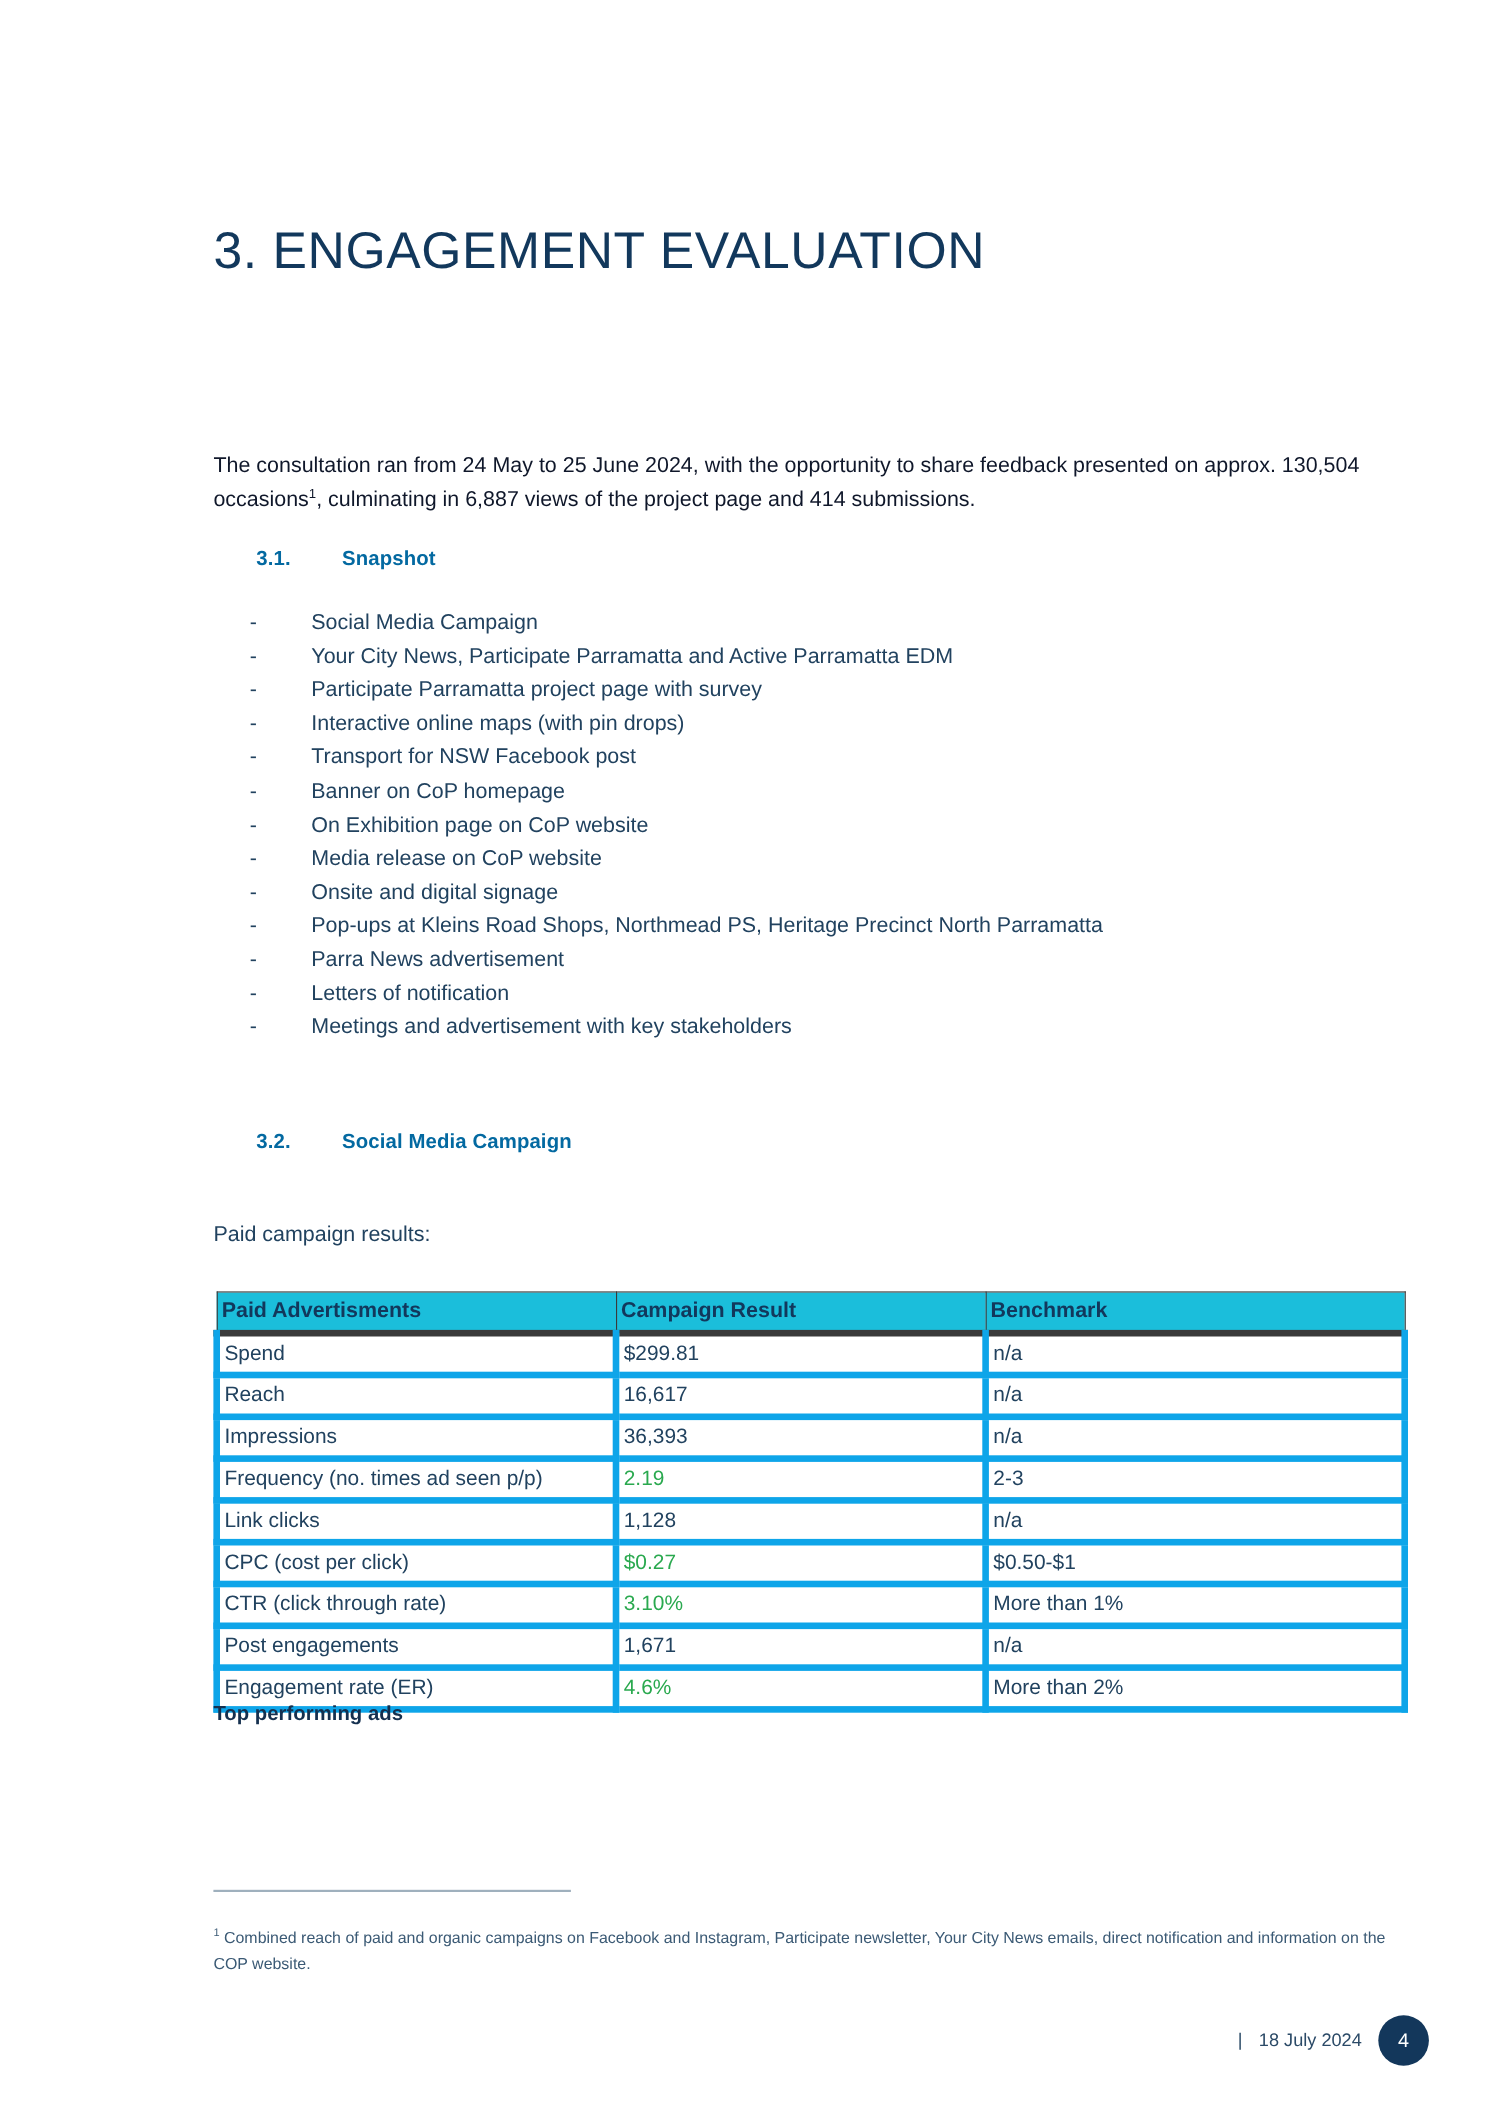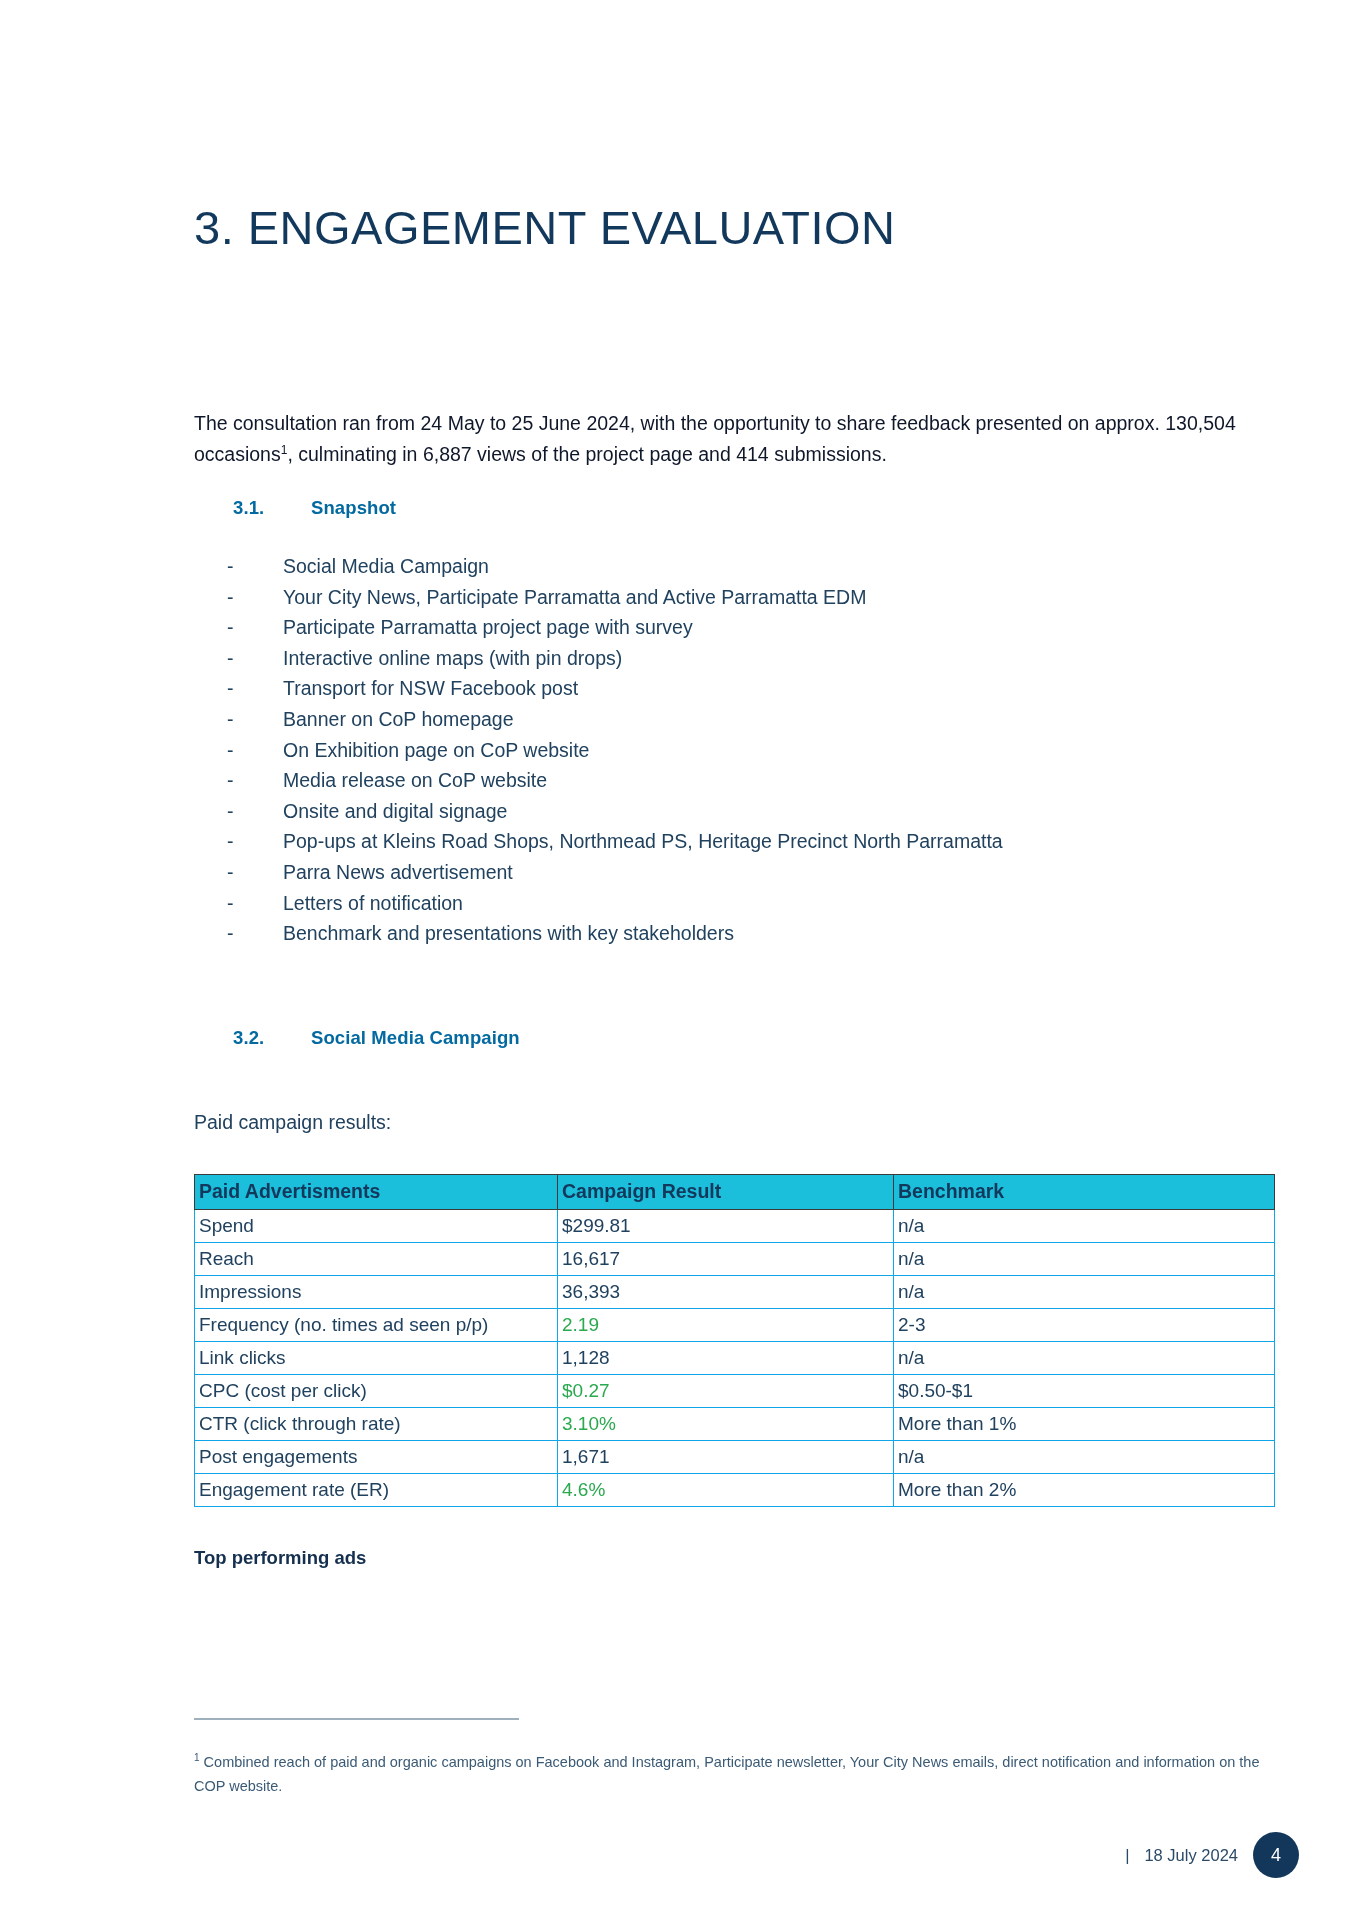--- a/index.html
+++ b/index.html
@@ -124,21 +124,21 @@
     font-weight: bold;
     text-align: left;
     padding: 4px 4px 5px 4px;
     border: 1px solid #3a3a3a;
     font-size: 19.5px;
     line-height: 25px;
     white-space: nowrap;
   }
   .results-table td {
     padding: 3px 4px 4px 4px;
-    border: 1px solid #0ea5e9;
+    border: 6px solid #0ea5e9;
     line-height: 25px;
     white-space: nowrap;
     vertical-align: top;
   }
   .results-table tbody tr:first-child td { border-top-color: #3a3a3a; }
   .results-table td.val-green { color: #2aa94f; margin-left: 30px; }
 
   
   .subhead {
     position: absolute;
@@ -217,21 +217,21 @@
       <li><span class="dash">-</span><span>Participate Parramatta project page with survey</span></li>
       <li><span class="dash">-</span><span>Interactive online maps (with pin drops)</span></li>
       <li><span class="dash">-</span><span>Transport for NSW Facebook post</span></li>
       <li><span class="dash">-</span><span>Banner on CoP homepage</span></li>
       <li><span class="dash">-</span><span>On Exhibition page on CoP website</span></li>
       <li><span class="dash">-</span><span>Media release on CoP website</span></li>
       <li><span class="dash">-</span><span>Onsite and digital signage</span></li>
       <li><span class="dash">-</span><span>Pop-ups at Kleins Road Shops, Northmead PS, Heritage Precinct North Parramatta</span></li>
       <li><span class="dash">-</span><span>Parra News advertisement</span></li>
       <li><span class="dash">-</span><span>Letters of notification</span></li>
-      <li><span class="dash">-</span><span>Benchmark and presentations with key stakeholders</span></li>
+      <li><span class="dash">-</span><span>Meetings and advertisement with key stakeholders</span></li>
     </ul>
 
   <div class="sec-head" id="sec-32">
     <span class="num">3.2.</span><span>Social Media Campaign</span>
   </div>
 
   <p class="lead-in">Paid campaign results:</p>
 
   <table class="results-table">
     <colgroup>

